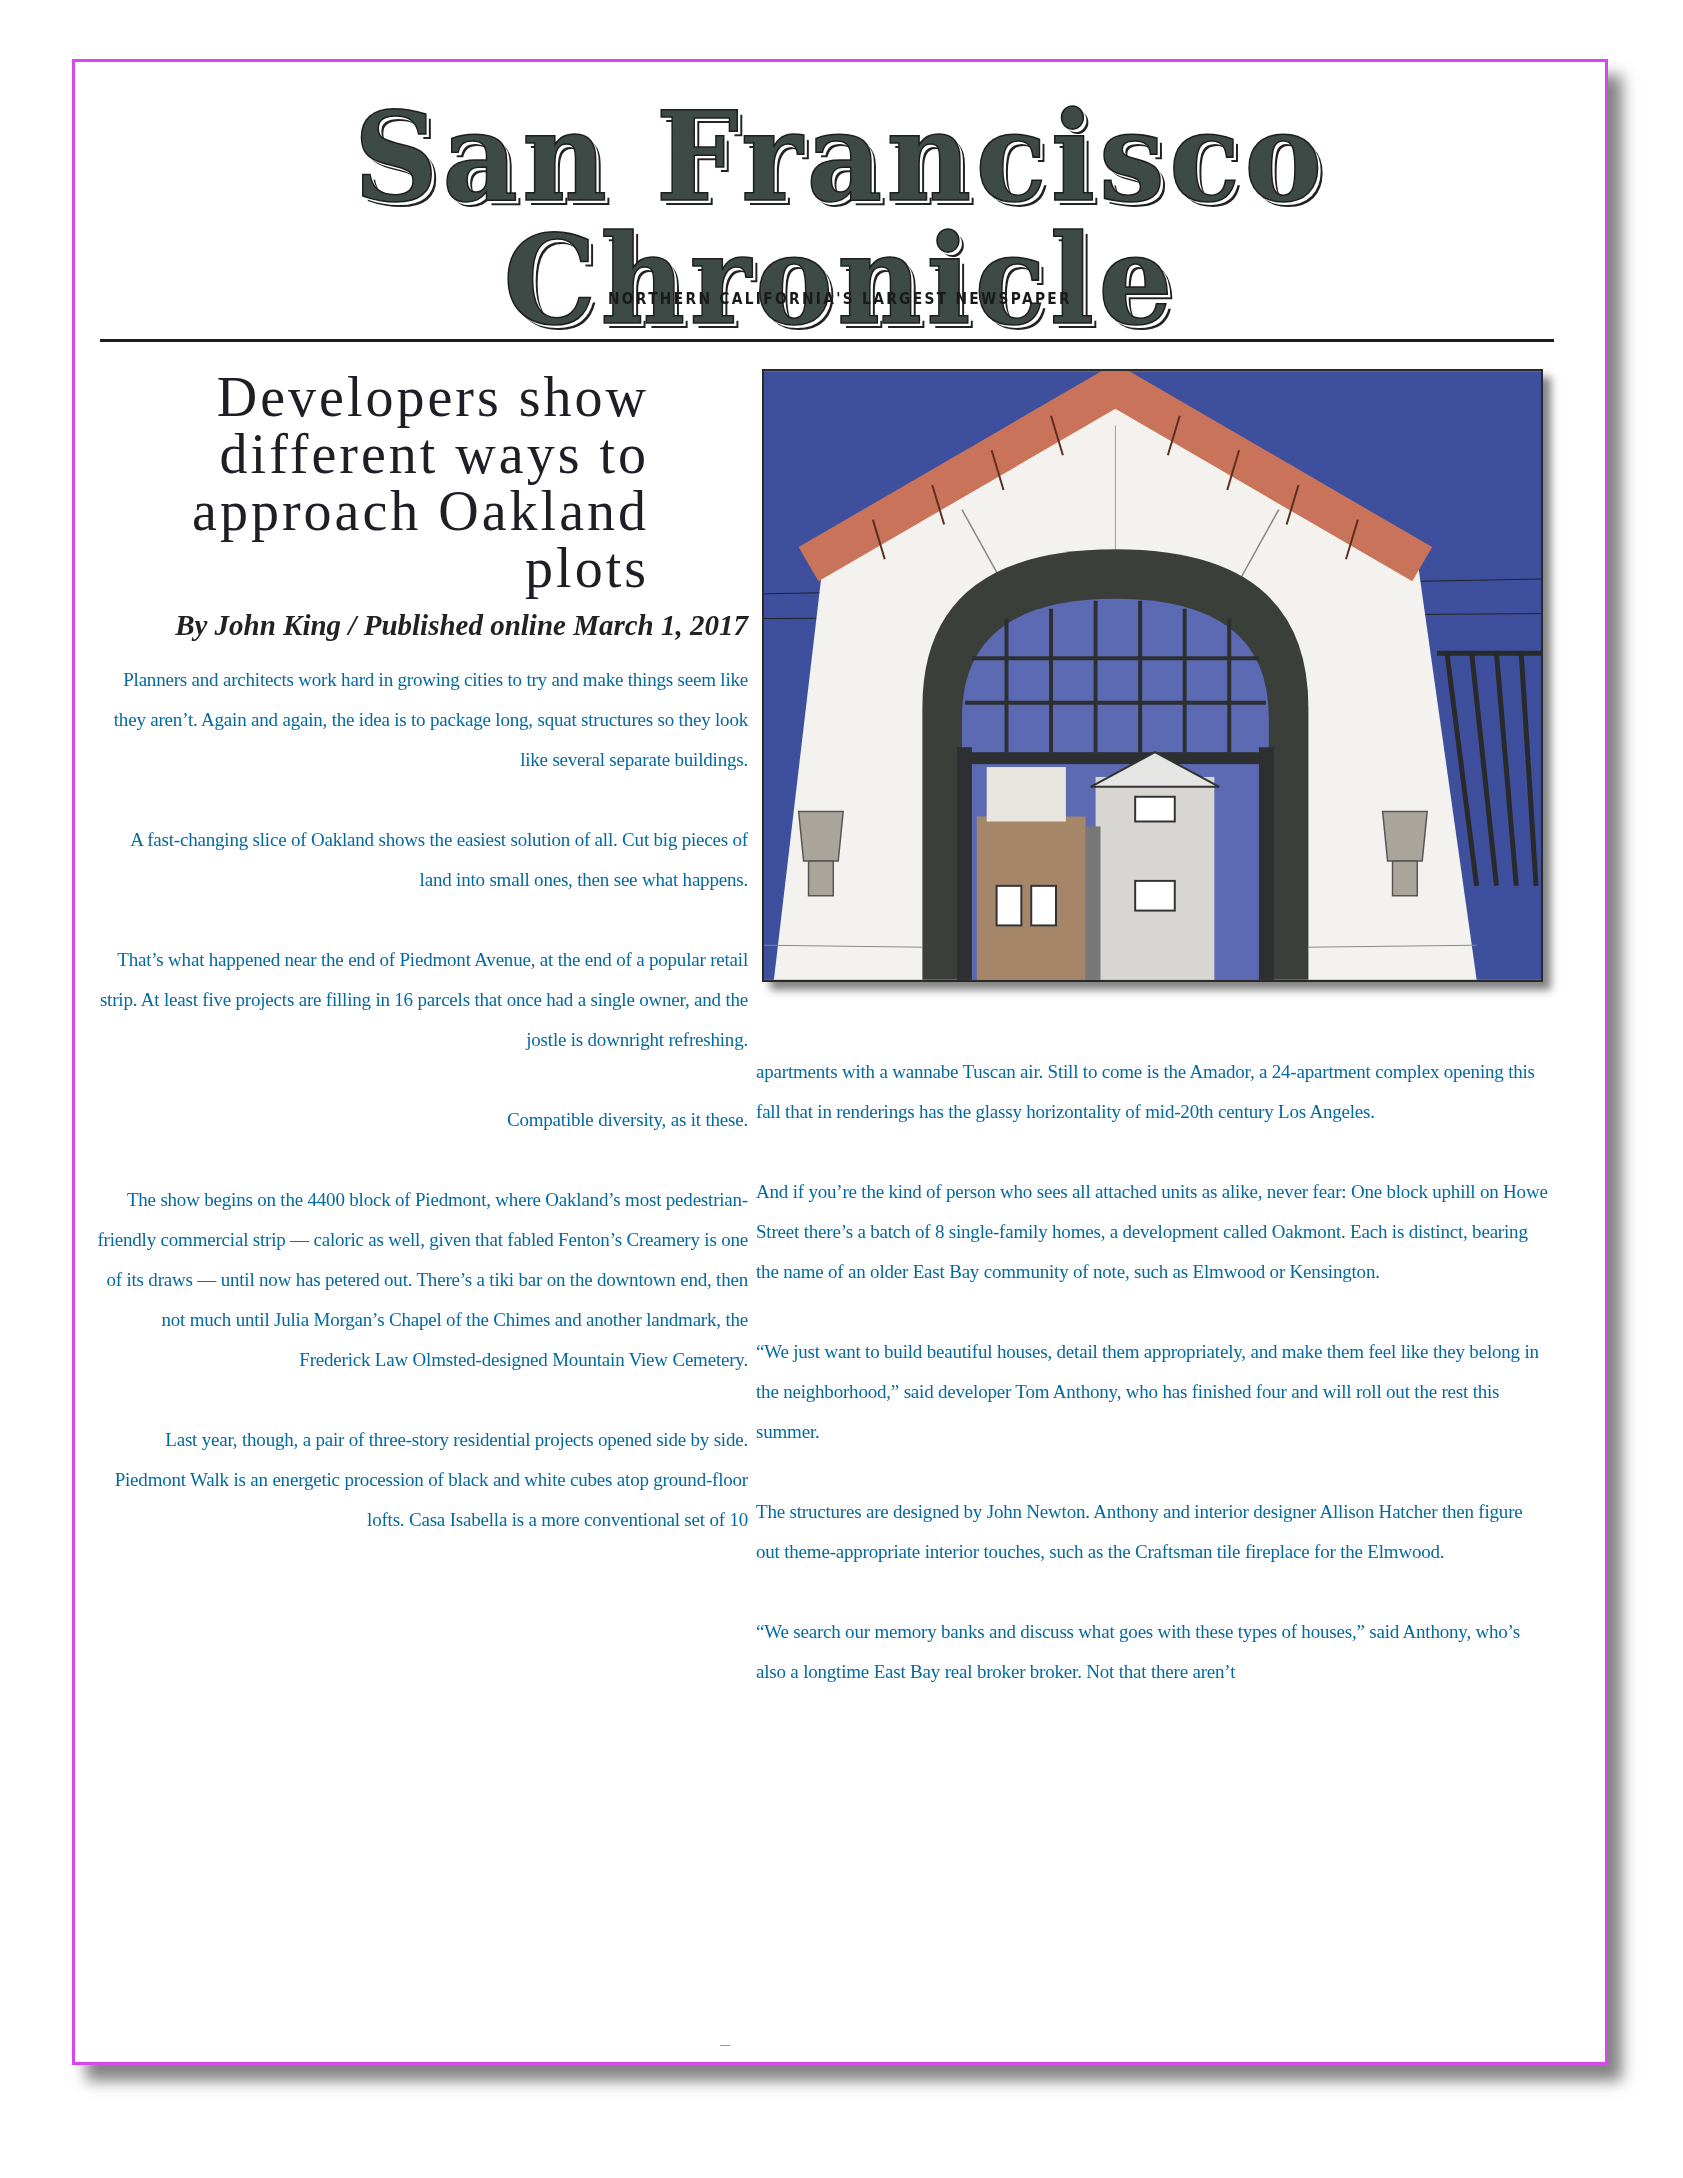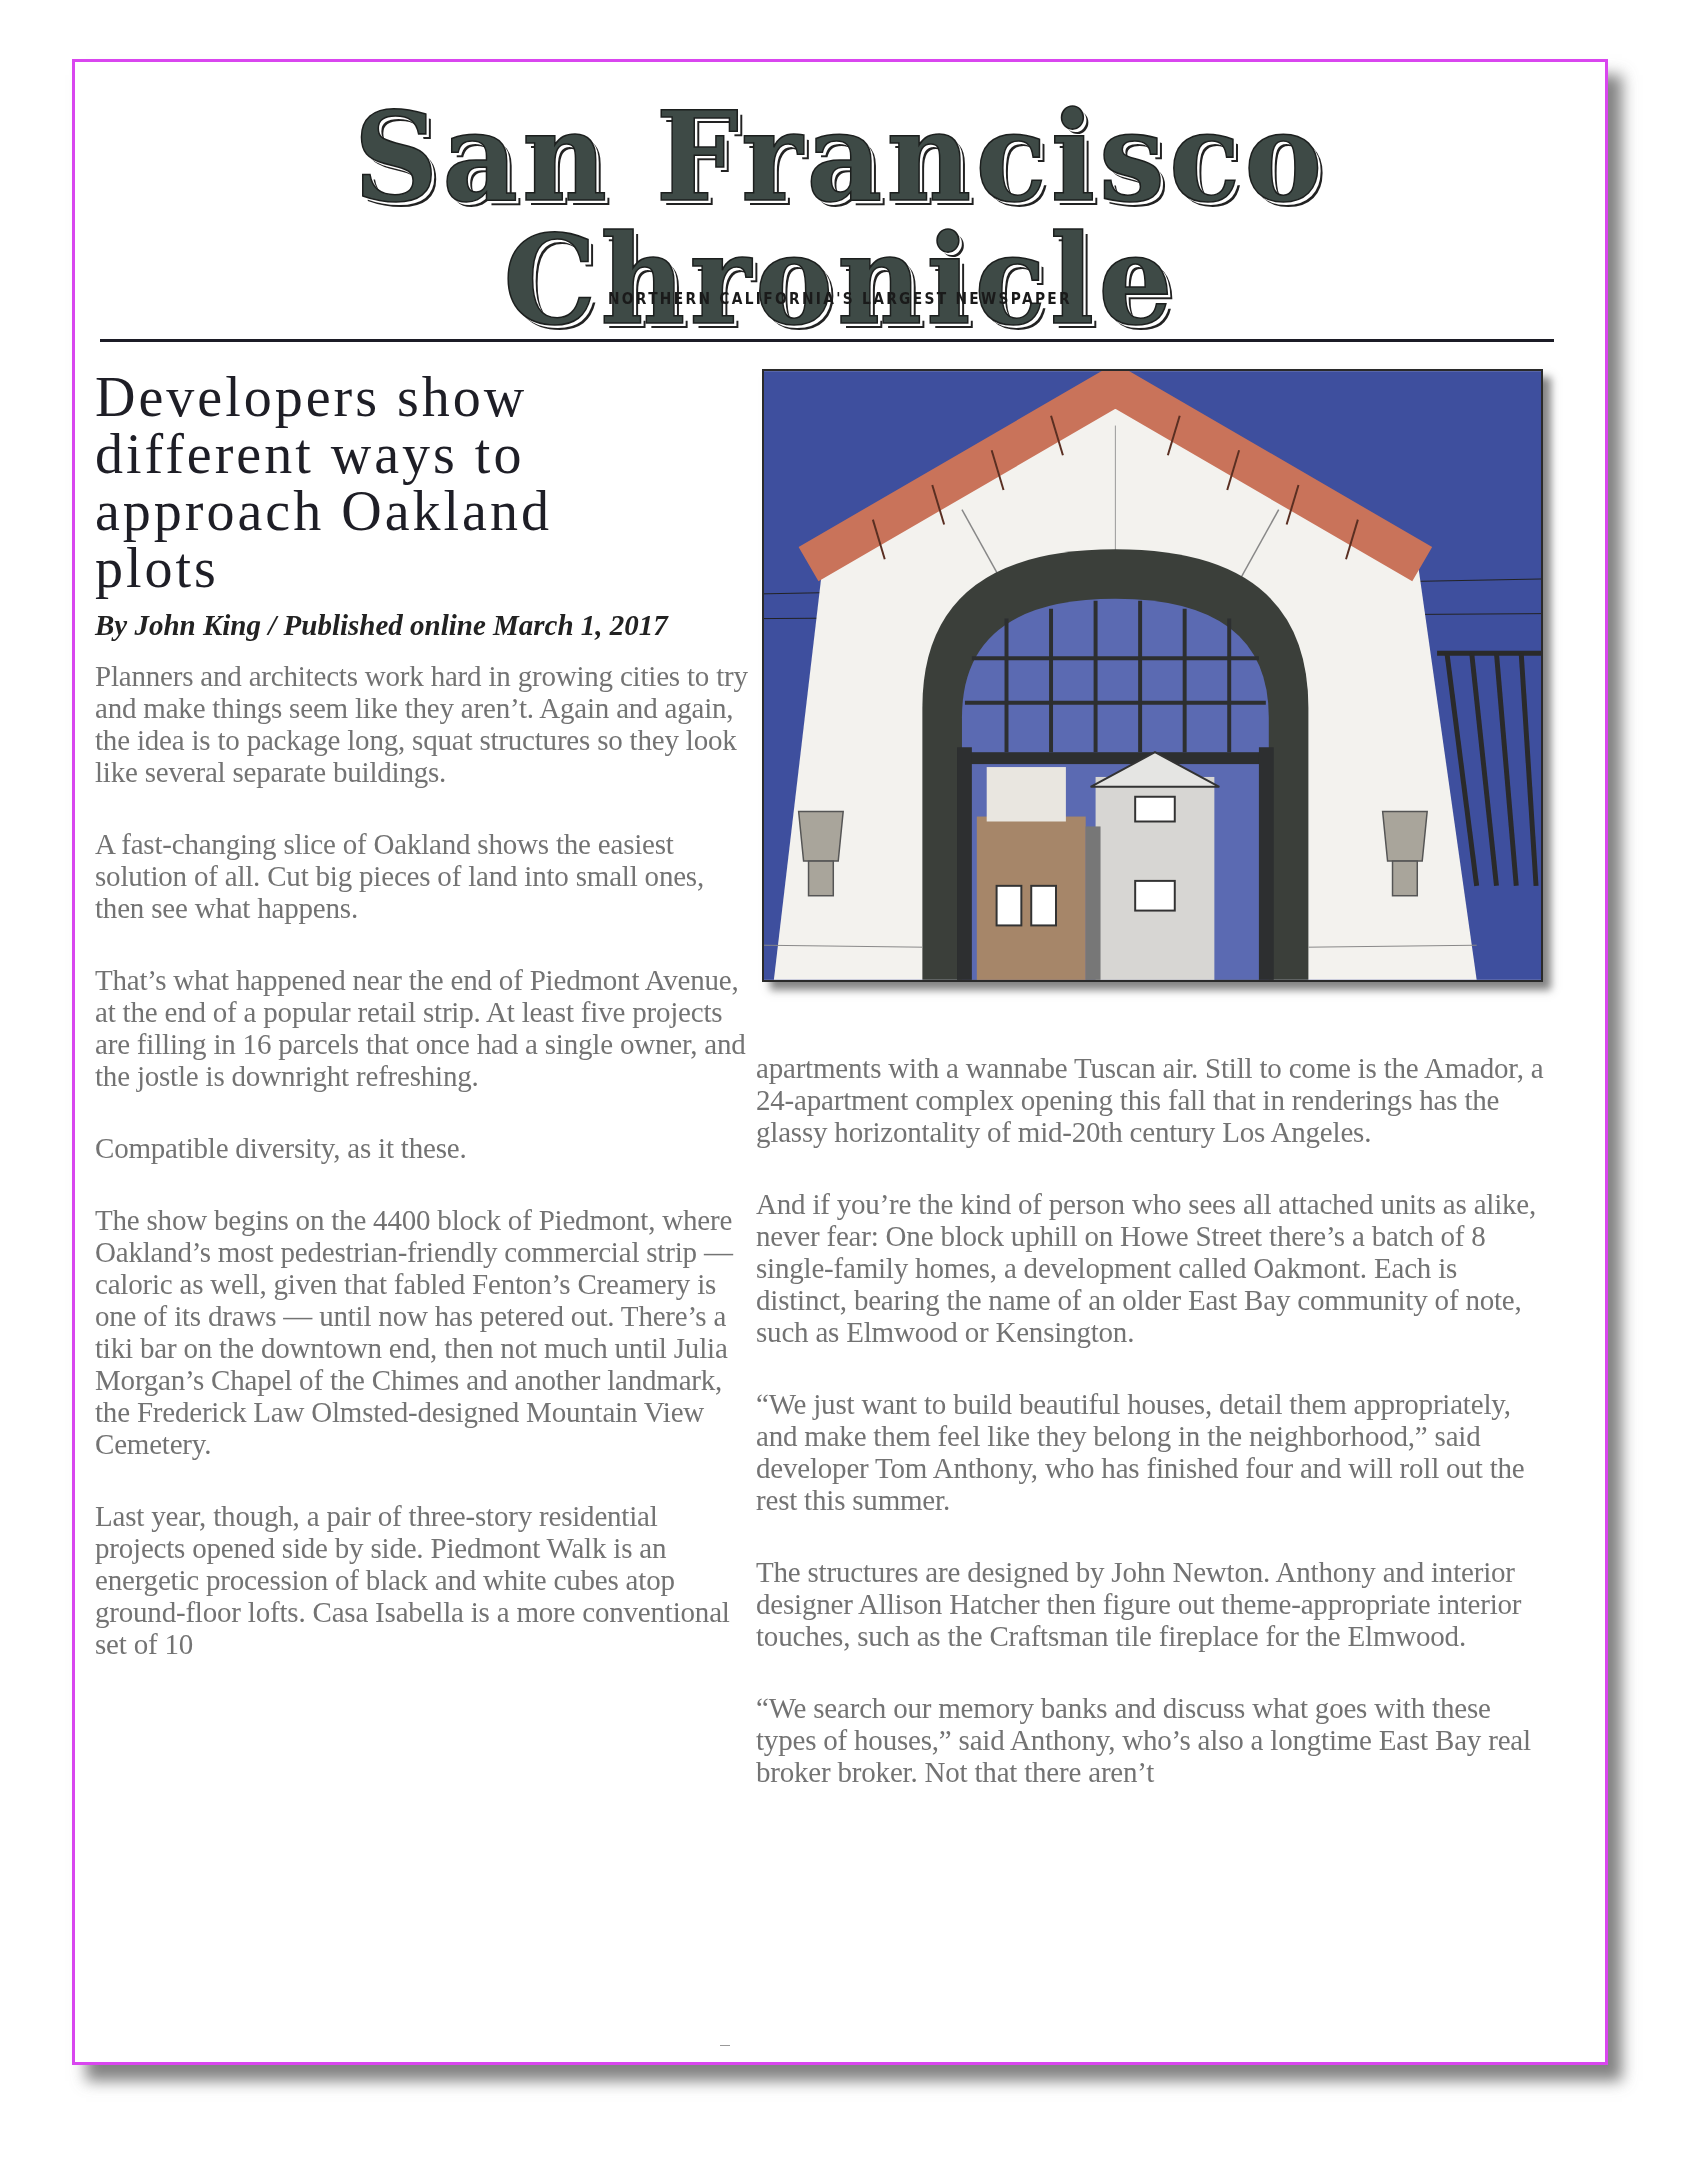--- a/index.html
+++ b/index.html
@@ -16,32 +16,32 @@
     text-shadow: 3px 3px 0 #fff, 5px 5px 0 #222;
     -webkit-text-stroke: 1.5px #1c1f1e;
     transform: scaleY(1.05);
   }
   .tagline {
     position: absolute; left: 0; right: 0; top: 228px; text-align: center;
     font-family: "DejaVu Sans", sans-serif; font-weight: bold; font-size: 15px;
     letter-spacing: 2.5px; color: #1a1a1a; transform: scaleX(0.92);
   }
   .rule { position: absolute; left: 25px; right: 51px; top: 277px; height: 0; border-top: 3px solid #1c1c26; }
-  .col-left { position: absolute; left: 20px; top: 307px; width: 653px; }
+  .col-left { position: absolute; left: 20px; top: 307px; width: 653px; text-align: right; }
   .col-right { position: absolute; left: 681px; top: 990px; width: 792px; }
   .headline {
     font-family: "Liberation Serif", serif; font-size: 56px; line-height: 57px; letter-spacing: 3px;
     color: #1e1e26; margin: 0 0 12px 0; font-weight: normal; width: 554px;
   }
   .byline {
     font-family: "Liberation Serif", serif; font-style: italic; font-weight: bold;
     font-size: 29px; color: #222; margin-bottom: 18px;
   }
   .p {
-    font-family: "Liberation Serif", serif; font-size: 29px; line-height: 32px; color: #737373;
+    font-family: "Liberation Serif", serif; font-size: 19px; line-height: 40px; color: #0369a1;
     margin: 0 0 40px 0; letter-spacing: -0.2px;
   }
   .col-right .p { margin-bottom: 40px; }
   .photo {
     position: absolute; left: 687px; top: 307px; width: 777px; height: 609px;
     border: 2px solid #2a2a2a; overflow: hidden;
     box-shadow: 8px 8px 8px rgba(80,80,80,0.7);
   }
   .photo svg { display: block; }
   .footer-dash { position: absolute; left: 645px; top: 1983px; width: 10px; border-top: 1px solid #999; }

